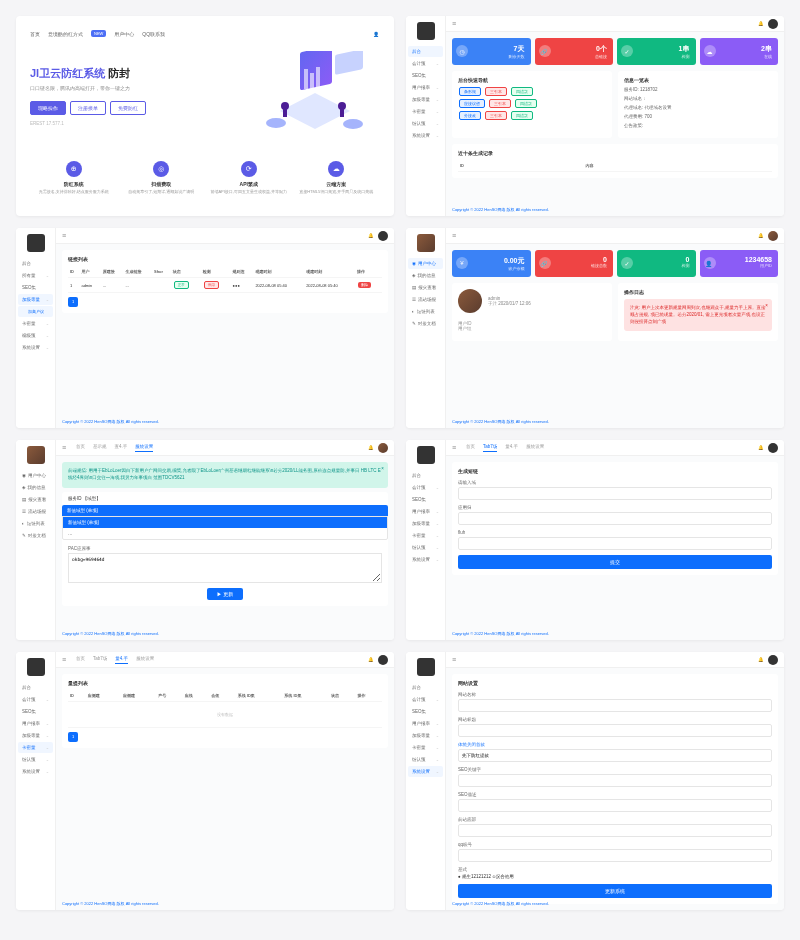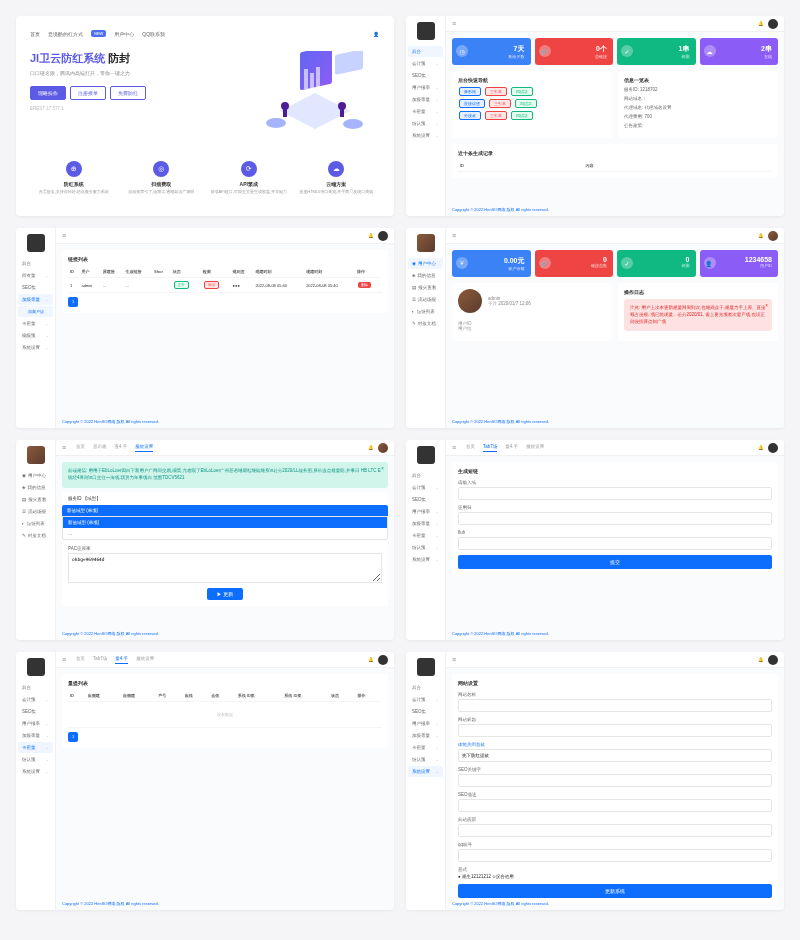--- a/index.html
+++ b/index.html
@@ -5,21 +5,21 @@
 * { box-sizing: border-box; margin: 0; padding: 0; }
 body { font-family: -apple-system, sans-serif; background: #f5f5f7; font-size: 6px; color: #333; }
 .grid { display: grid; grid-template-columns: 1fr 1fr; gap: 12px; padding: 16px; max-width: 800px; margin: 0 auto; }
 .panel { background: #fff; border-radius: 4px; overflow: hidden; box-shadow: 0 1px 3px rgba(0,0,0,0.06); position: relative; min-height: 200px; }
 
 
 .p1 { padding: 14px; }
 .p1-nav { display: flex; gap: 8px; align-items: center; font-size: 5px; color: #666; margin-bottom: 14px; }
 .p1-nav .badge { background: #4c6ef5; color: #fff; padding: 1px 3px; border-radius: 2px; font-size: 4px; }
 .p1-nav .user { margin-left: auto; color: #aaa; }
-.p1-hero { display: flex; gap: 8px; align-items: flex-start; }
+.p1-hero { display: flex; gap: 8px; align-items: center; }
 .p1-left { flex: 1; }
 .p1-title { font-size: 11px; font-weight: 600; color: #222; margin-bottom: 4px; }
 .p1-title .hl { color: #5b5be6; }
 .p1-sub { font-size: 5px; color: #888; margin-bottom: 10px; }
 .p1-btns { display: flex; gap: 4px; margin-bottom: 6px; }
 .p1-btns button { font-size: 5px; padding: 3px 7px; border: 1px solid #5b5be6; background: #fff; color: #5b5be6; border-radius: 2px; cursor: pointer; }
 .p1-btns button.primary { background: #5b5be6; color: #fff; }
 .p1-date { font-size: 4.5px; color: #bbb; }
 .p1-illu { width: 130px; height: 90px; position: relative; }
 .p1-features { display: flex; justify-content: space-around; margin-top: 20px; text-align: center; }

